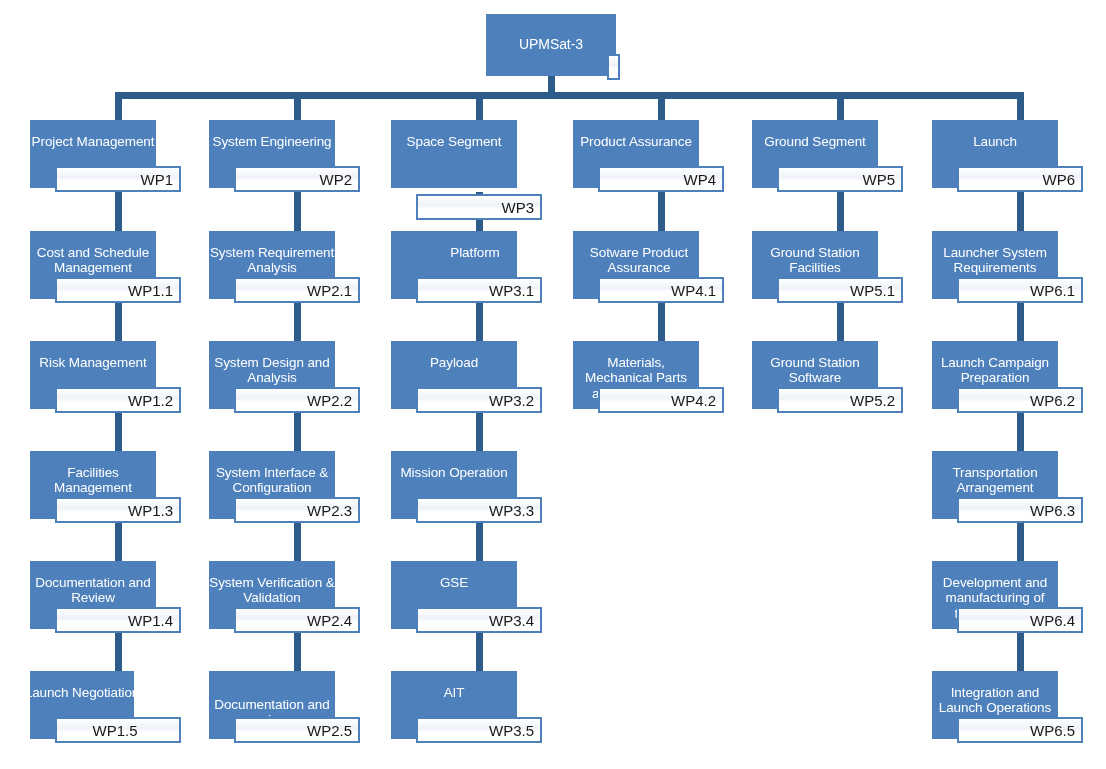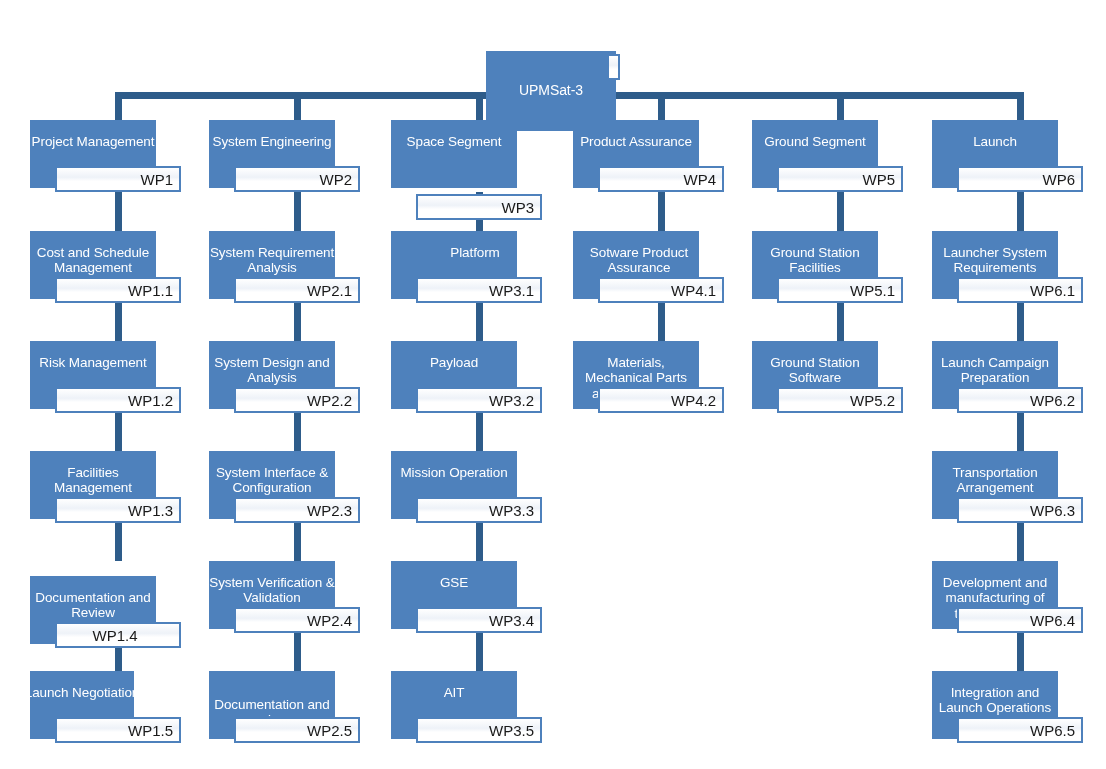--- a/index.html
+++ b/index.html
@@ -119,21 +119,21 @@
       <div class="conn conn-v" style="left: 1017px; top: 92px; width: 7px; height: 28px;"></div>
       <div class="conn conn-v" style="left: 1017px; top: 192px; width: 7px; height: 39px;"></div>
       <div class="conn conn-v" style="left: 1017px; top: 303px; width: 7px; height: 38px;"></div>
       <div class="conn conn-v" style="left: 1017px; top: 413px; width: 7px; height: 38px;"></div>
       <div class="conn conn-v" style="left: 1017px; top: 523px; width: 7px; height: 38px;"></div>
       <div class="conn conn-v" style="left: 1017px; top: 633px; width: 7px; height: 38px;"></div>
     </div>
 
   <div id="node-layer">
       <div class="node root" style="left: 486px; top: 14px; width: 130px; height: 62px;">
-        <div class="node-box" style="width: 130px; height: 80px; margin-top: 37px;">
+        <div class="node-box" style="width: 130px; height: 62px;">
           <span class="node-title">UPMSat-3</span>
         </div>
         <div class="node-code" style="left: 121px; top: 40px; width: 13px; height: 26px;"></div>
       </div>
       <div class="node" style="left: 30px; top: 120px; width: 126px; height: 68px;">
         <div class="node-box" style="width: 126px; height: 68px;">
           <span class="node-title">Project Management</span>
         </div>
         <div class="node-code" style="left: 25px; top: 46px; width: 126px; height: 26px;">WP1</div>
       </div>
@@ -148,31 +148,31 @@
           <span class="node-title">Risk Management</span>
         </div>
         <div class="node-code" style="left: 25px; top: 46px; width: 126px; height: 26px;">WP1.2</div>
       </div>
       <div class="node" style="left: 30px; top: 451px; width: 126px; height: 68px;">
         <div class="node-box" style="width: 126px; height: 68px;">
           <span class="node-title wrap" style="width: 132px;">Facilities Management</span>
         </div>
         <div class="node-code" style="left: 25px; top: 46px; width: 126px; height: 26px;">WP1.3</div>
       </div>
-      <div class="node" style="left: 30px; top: 576px; width: 126px; height: 68px;">
+      <div class="node" style="left: 30px; top: 561px; width: 126px; height: 68px;">
         <div class="node-box" style="width: 126px; height: 68px;">
           <span class="node-title wrap" style="width: 132px;">Documentation and Review</span>
         </div>
-        <div class="node-code" style="left: 25px; top: 46px; width: 126px; height: 26px; text-align: center;">WP1.4</div>
+        <div class="node-code" style="left: 25px; top: 46px; width: 126px; height: 26px;">WP1.4</div>
       </div>
       <div class="node" style="left: 30px; top: 671px; width: 126px; height: 68px;">
         <div class="node-box" style="width: 104px; height: 68px;">
           <span class="node-title">Launch Negotiation</span>
         </div>
-        <div class="node-code" style="left: 25px; top: 46px; width: 126px; height: 26px;">WP1.5</div>
+        <div class="node-code" style="left: 25px; top: 46px; width: 126px; height: 26px; text-align: center;">WP1.5</div>
       </div>
       <div class="node" style="left: 209px; top: 120px; width: 126px; height: 68px;">
         <div class="node-box" style="width: 126px; height: 68px;">
           <span class="node-title">System Engineering</span>
         </div>
         <div class="node-code" style="left: 25px; top: 46px; width: 126px; height: 26px;">WP2</div>
       </div>
       <div class="node" style="left: 209px; top: 231px; width: 126px; height: 68px;">
         <div class="node-box" style="width: 126px; height: 68px;">
           <span class="node-title wrap" style="width: 132px;">System Requirement Analysis</span>

